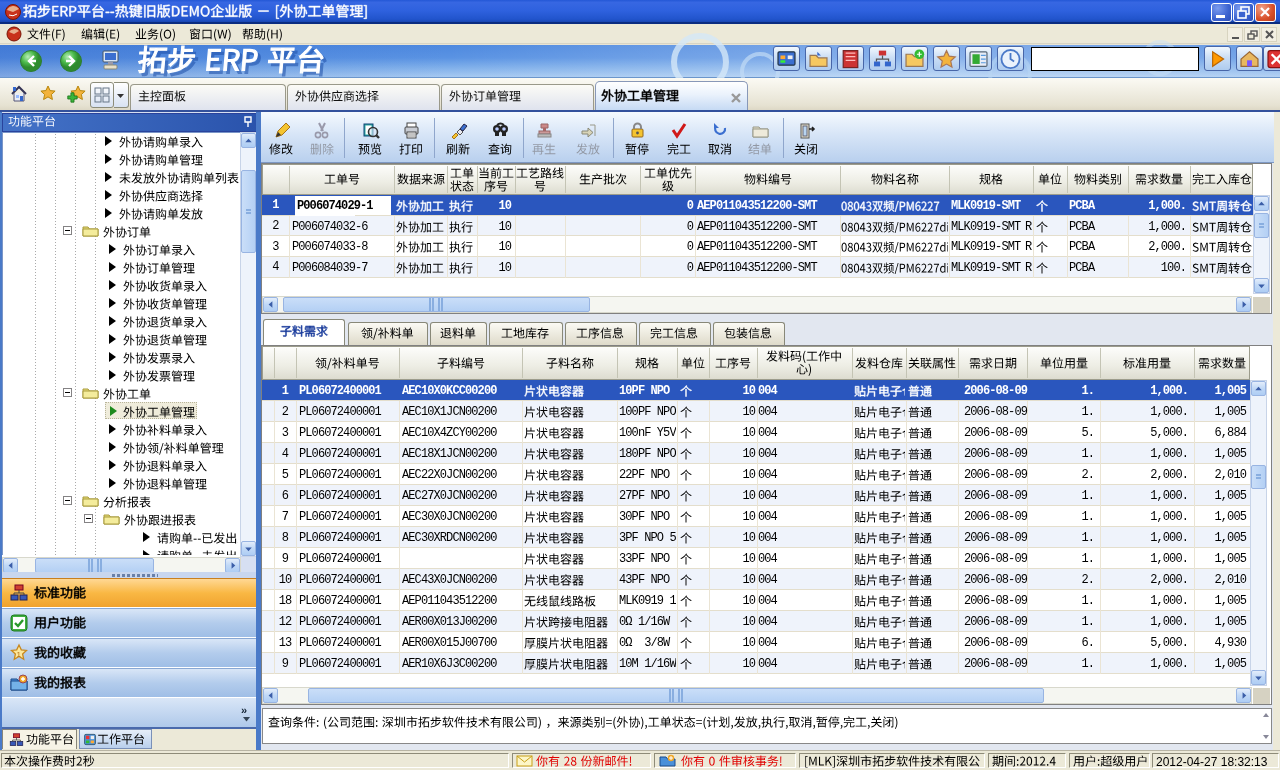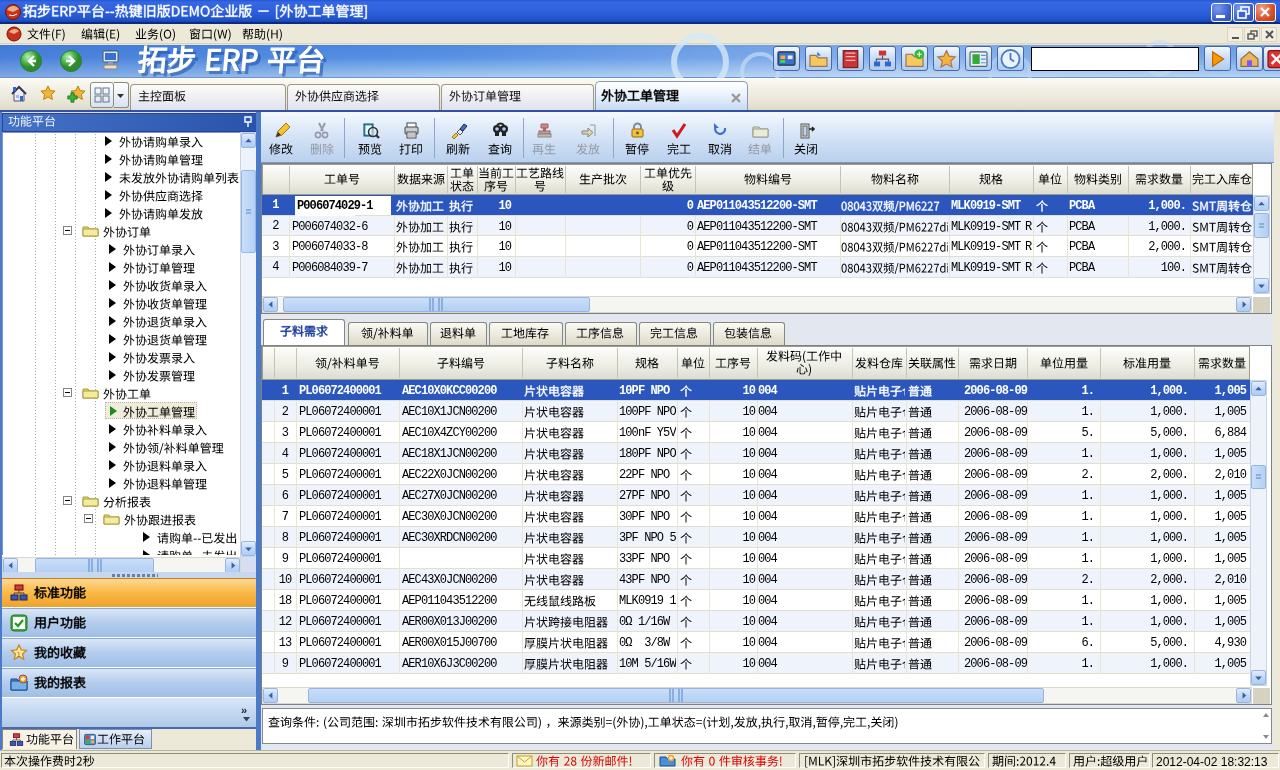--- a/index.html
+++ b/index.html
@@ -2058,21 +2058,21 @@
     <svg class="cj" width="84.0" height="12" viewBox="0 -88 700 100" fill="#000">
       <use href="#q539a" x="0"></use>
       <use href="#q819c" x="100"></use>
       <use href="#q7247" x="200"></use>
       <use href="#q72b6" x="300"></use>
       <use href="#q7535" x="400"></use>
       <use href="#q963b" x="500"></use>
       <use href="#q5668" x="600"></use>
     </svg>
   </div>
-<div class="a t" style="left:619px;top:658px;color:#000;width:57px;overflow:hidden">10M 5/16W</div>
+<div class="a t" style="left:619px;top:658px;color:#000;width:57px;overflow:hidden">10M 1/16W</div>
 <div class="a" style="left:680px;top:658px;">
     <svg class="cj" width="12.0" height="12" viewBox="0 -88 100 100" fill="#000">
       <use href="#q4e2a" x="0"></use>
     </svg>
   </div>
 <div class="a t" style="right:525px;top:658px;color:#000">10</div>
 <div class="a t" style="left:758px;top:658px;color:#000">004</div>
 <div class="a" style="left:854px;top:658px;width:51px;height:14px;overflow:hidden">
     <svg class="cj" width="60.0" height="12" viewBox="0 -88 500 100" fill="#000">
       <use href="#q8d34" x="0"></use>
@@ -2285,21 +2285,21 @@
     <svg class="cj" width="75.3" height="12" viewBox="0 -88 628 100" fill="#000">
       <use href="#q7528" x="0"></use>
       <use href="#q6237" x="100"></use>
       <use href="#q3a" x="200"></use>
       <use href="#q8d85" x="228"></use>
       <use href="#q7ea7" x="328"></use>
       <use href="#q7528" x="428"></use>
       <use href="#q6237" x="528"></use>
     </svg>
   </div>
-<div class="a t" style="left:1156px;top:756px;font-family:'Liberation Sans',sans-serif;letter-spacing:normal;font-size:12px">2012-04-02 18:32:13</div>
+<div class="a t" style="left:1156px;top:756px;font-family:'Liberation Sans',sans-serif;letter-spacing:normal;font-size:12px">2012-04-27 18:32:13</div>
 <div class="a" style="left:0px;top:112px;width:260px;height:638px;background:#D6DFF2"></div>
 <div class="a" style="left:2px;top:113px;width:256px;height:19px;background:linear-gradient(90deg,#4473C8,#2A53AC);border:1px solid #29439C"></div>
 <div class="a" style="left:8px;top:115px;">
     <svg class="cj" width="48.0" height="12" viewBox="0 -88 400 100" fill="#fff">
       <use href="#q529f" x="0"></use>
       <use href="#q80fd" x="100"></use>
       <use href="#q5e73" x="200"></use>
       <use href="#q53f0" x="300"></use>
     </svg>
   </div>

